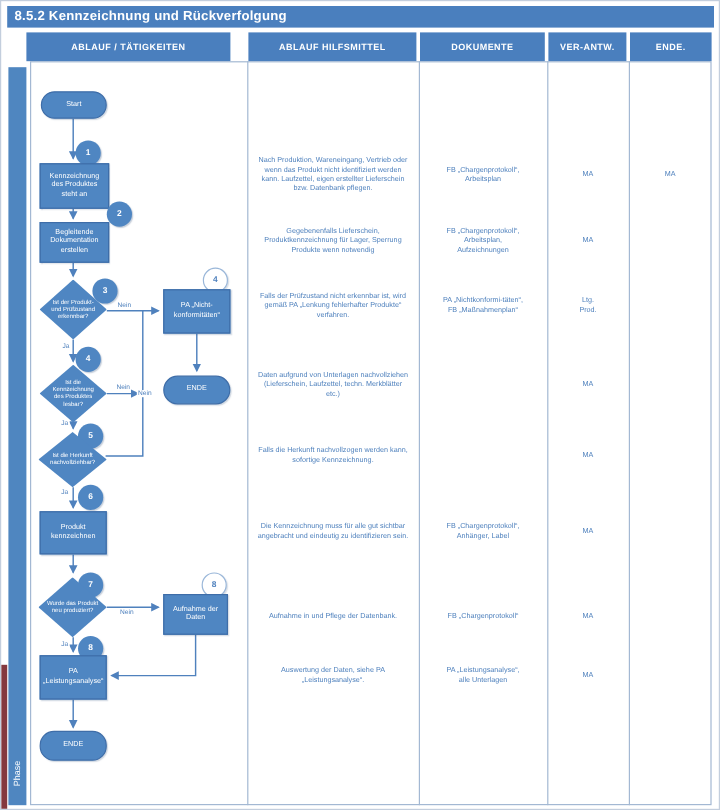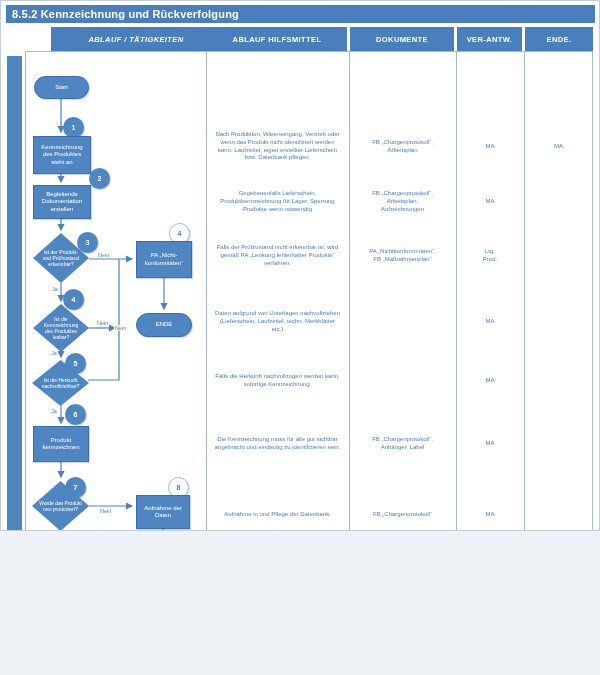--- a/index.html
+++ b/index.html
@@ -1,16 +1,16 @@
 <!DOCTYPE html>
 <html><head>
 <meta charset="utf-8">
 <style>
   html,body{margin:0;padding:0;background:#eef1f5;}
-  .page{position:relative;width:600px;height:531px;background:#ffffff;
+  .page{position:relative;width:600px;height:675px;background:#ffffff;
         font-family:"Liberation Sans",sans-serif;overflow:hidden;
         border:1px solid #c3cedd;box-sizing:border-box;}
   
   .titlebar{position:absolute;left:5px;top:4px;width:589px;height:18px;background:#4a7fbe;
             color:#fff;font-weight:bold;font-size:11px;line-height:18px;padding-left:6px;
             box-sizing:border-box;letter-spacing:.2px;}
   
   .hcell{position:absolute;top:26px;height:24px;background:#4a7fbe;color:#fff;
          font-weight:bold;font-size:7.5px;display:flex;align-items:center;justify-content:center;
          letter-spacing:.4px;text-align:center;}
@@ -49,21 +49,21 @@
   .shape,.badge{z-index:3;}
 </style>
 </head>
 <body>
 
 <div class="page">
 
   <div class="redstripe"></div>
   <div class="titlebar">8.5.2 Kennzeichnung und Rückverfolgung</div>
 
-  <div class="hcell" style="left:50px;width:170px;font-style:italic;">ABLAUF / TÄTIGKEITEN</div>
+  <div class="hcell" style="left:21px;width:170px;">ABLAUF / TÄTIGKEITEN</div>
   <div class="hcell" style="left:349px;width:104px;">DOKUMENTE</div>
   <div class="hcell" style="left:206px;width:140px;">ABLAUF HILFSMITTEL</div>
   <div class="hcell" style="left:456px;width:65px;">VER-ANTW.</div>
   <div class="hcell" style="left:524px;width:68px;">ENDE.</div>
 
   <div class="phaseband">
     <span class="phaselabel">Phase</span>
   </div>
 
   <div class="bodyframe"></div>

